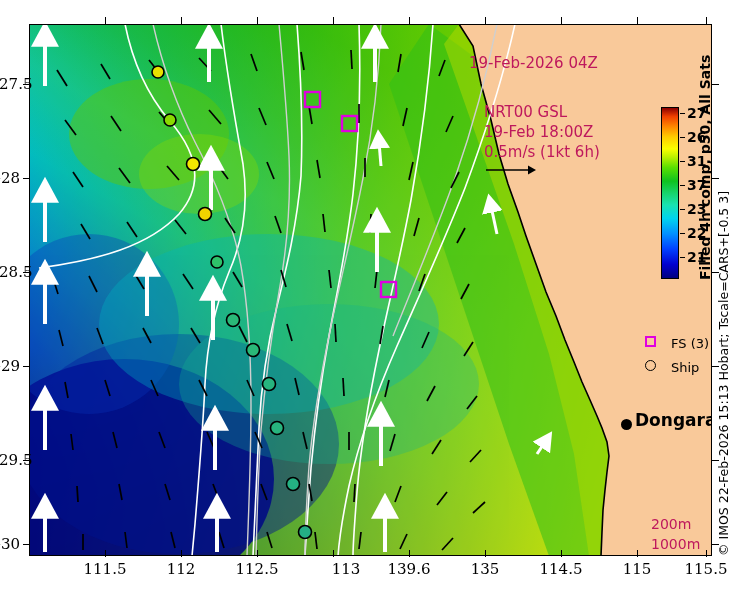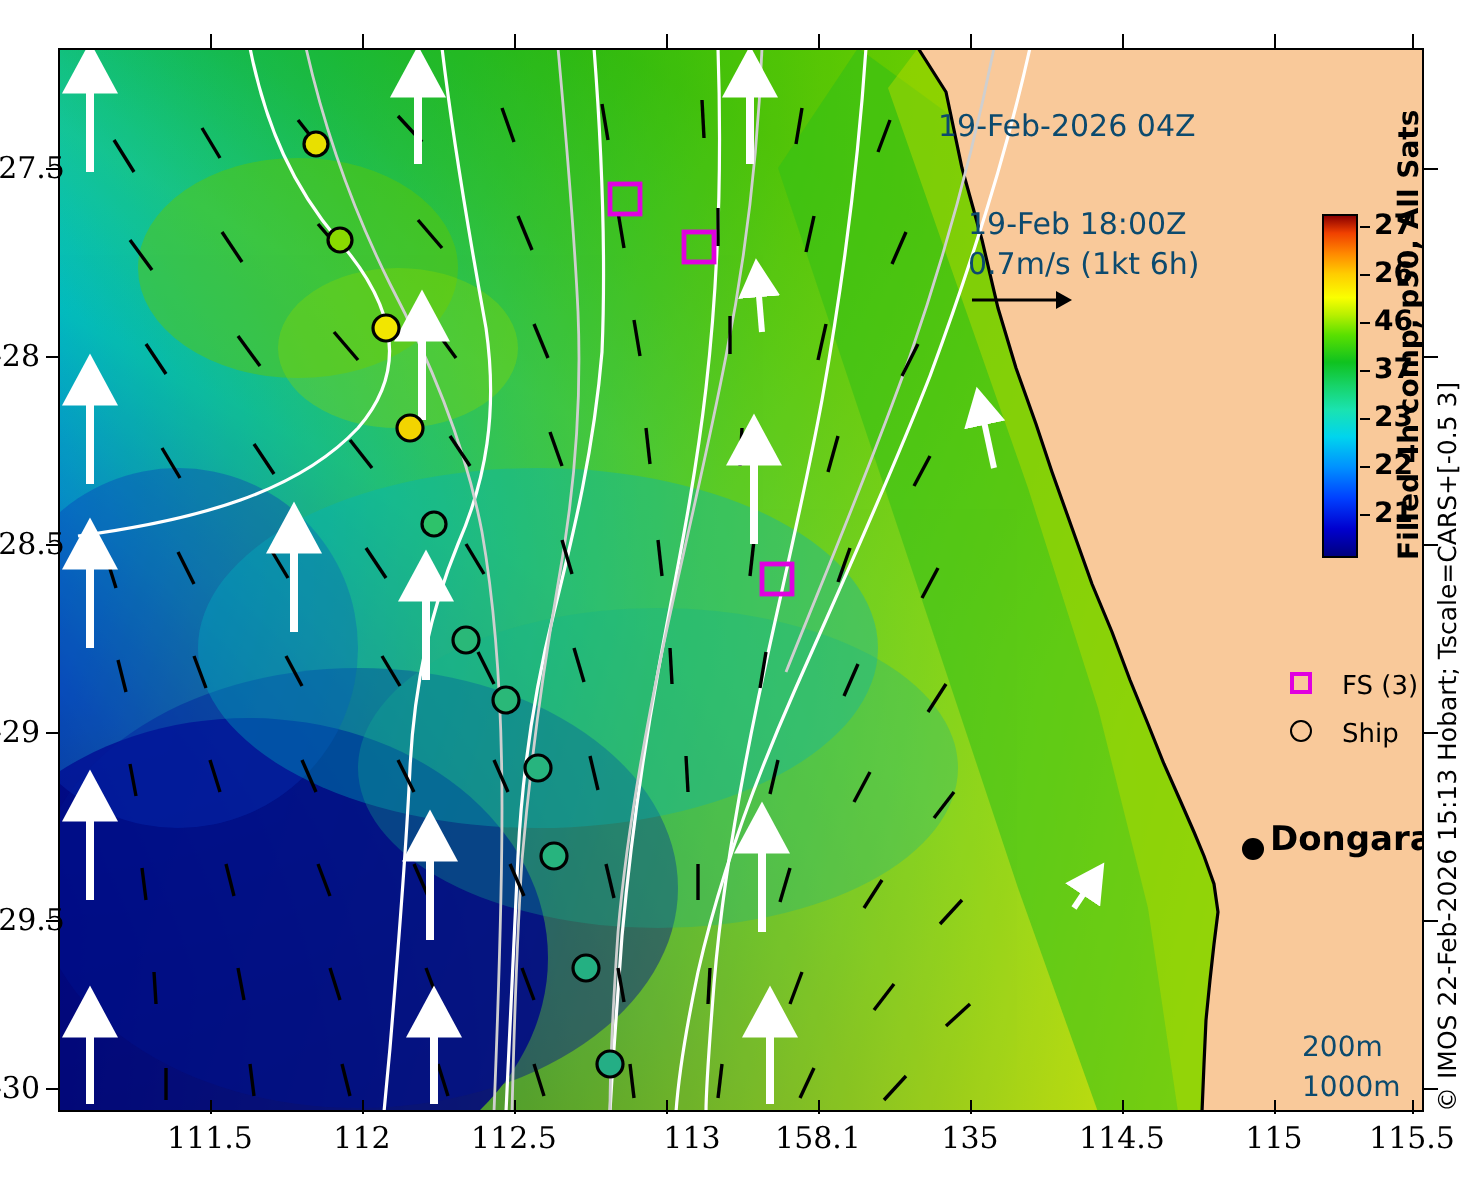--- a/index.html
+++ b/index.html
@@ -18,21 +18,21 @@
   
   .tick{position:absolute;background:#000;}
   .tick-x{width:1px;height:7px;}
   .tick-y{height:1px;width:7px;}
   .axlabel{position:absolute;font-family:"DejaVu Serif","Liberation Serif",serif;
            font-size:15px;color:#000;white-space:nowrap;}
   .axlabel-x{text-align:left;transform:translateX(-50%);}
   .axlabel-y{text-align:right;transform:translateY(-50%);}
 
   
-  .anno{position:absolute;color:#0c4a6e;white-space:nowrap;}
+  .anno{position:absolute;color:#be185d;white-space:nowrap;}
   #date-stamp{left:440px;top:30px;font-size:15px;}
   #model-block{left:455px;top:78px;font-size:15px;line-height:20px;}
   #scale-block{left:622px;top:490px;font-size:14px;line-height:20px;}
 
   
   #cbar-wrap{position:absolute;left:632px;top:83px;width:18px;height:188px;}
   #cbar{position:absolute;left:0;top:0;width:18px;height:172px;border:1px solid #000;
         box-sizing:border-box;
         background:linear-gradient(to top,
           #00007f 0%, #0000cf 8%, #0040ff 17%, #0090ff 26%,
@@ -314,22 +314,23 @@
       <g fill="none" stroke="#e000e0" stroke-width="2.4">
         <rect x="276" y="68" width="15" height="15"></rect>
         <rect x="313" y="92" width="15" height="15"></rect>
         <rect x="352" y="258" width="15" height="15"></rect>
       </g>
     </svg>
 
     <div class="anno" id="date-stamp">19-Feb-2026 04Z</div>
 
     <div class="anno" id="model-block">
+      <div>NRT00 GSL</div>
       <div>19-Feb 18:00Z</div>
-      <div>0.7m/s (1kt 6h)</div>
+      <div>0.5m/s (1kt 6h)</div>
       <svg width="60" height="16">
         <line x1="2" y1="8" x2="44" y2="8" stroke="#000" stroke-width="1.6"></line>
         <path d="M44,3.5 L52,8 L44,12.5 Z" fill="#000"></path>
       </svg>
     </div>
 
     <div class="anno" id="scale-block">
       <div>200m</div>
       <div>1000m</div>
 
@@ -339,21 +340,21 @@
       <div id="cbar"></div>
       <div class="cb-tick" style="top:6px"></div>
       <div class="cb-tick" style="top:30px"></div>
       <div class="cb-tick" style="top:54px"></div>
       <div class="cb-tick" style="top:78px"></div>
       <div class="cb-tick" style="top:102px"></div>
       <div class="cb-tick" style="top:126px"></div>
       <div class="cb-tick" style="top:150px"></div>
       <div class="cb-lab" style="top:6px">27</div>
       <div class="cb-lab" style="top:30px">26</div>
-      <div class="cb-lab" style="top:54px">46</div>
+      <div class="cb-lab" style="top:54px">31</div>
       <div class="cb-lab" style="top:78px">37</div>
       <div class="cb-lab" style="top:102px">23</div>
       <div class="cb-lab" style="top:126px">22</div>
       <div class="cb-lab" style="top:150px">21</div>
     </div>
     <div id="cbar-title">
       <span>Filled 4h comp, p50, All Sats</span>
     </div>
 
     <div id="legend">
@@ -411,21 +412,21 @@
     <div class="tick tick-y" style="left:712px;top:178px"></div>
     <div class="tick tick-y" style="left:712px;top:272px"></div>
     <div class="tick tick-y" style="left:712px;top:366px"></div>
     <div class="tick tick-y" style="left:712px;top:460px"></div>
     <div class="tick tick-y" style="left:712px;top:544px"></div>
 
     <div class="axlabel axlabel-x" style="left:105px;top:560px">111.5</div>
     <div class="axlabel axlabel-x" style="left:181px;top:560px">112</div>
     <div class="axlabel axlabel-x" style="left:257px;top:560px">112.5</div>
     <div class="axlabel axlabel-x" style="left:346px;top:560px">113</div>
-    <div class="axlabel axlabel-x" style="left:409px;top:560px">158.1</div>
+    <div class="axlabel axlabel-x" style="left:409px;top:560px">139.6</div>
     <div class="axlabel axlabel-x" style="left:485px;top:560px">135</div>
     <div class="axlabel axlabel-x" style="left:561px;top:560px">114.5</div>
     <div class="axlabel axlabel-x" style="left:637px;top:560px">115</div>
     <div class="axlabel axlabel-x" style="left:706px;top:560px">115.5</div>
 
     <div class="axlabel axlabel-y" style="left:-6px;width:26px;top:84px">-27.5</div>
     <div class="axlabel axlabel-y" style="left:-6px;width:26px;top:178px">-28</div>
     <div class="axlabel axlabel-y" style="left:-6px;width:26px;top:272px">-28.5</div>
     <div class="axlabel axlabel-y" style="left:-6px;width:26px;top:366px">-29</div>
     <div class="axlabel axlabel-y" style="left:-6px;width:26px;top:460px">-29.5</div>

